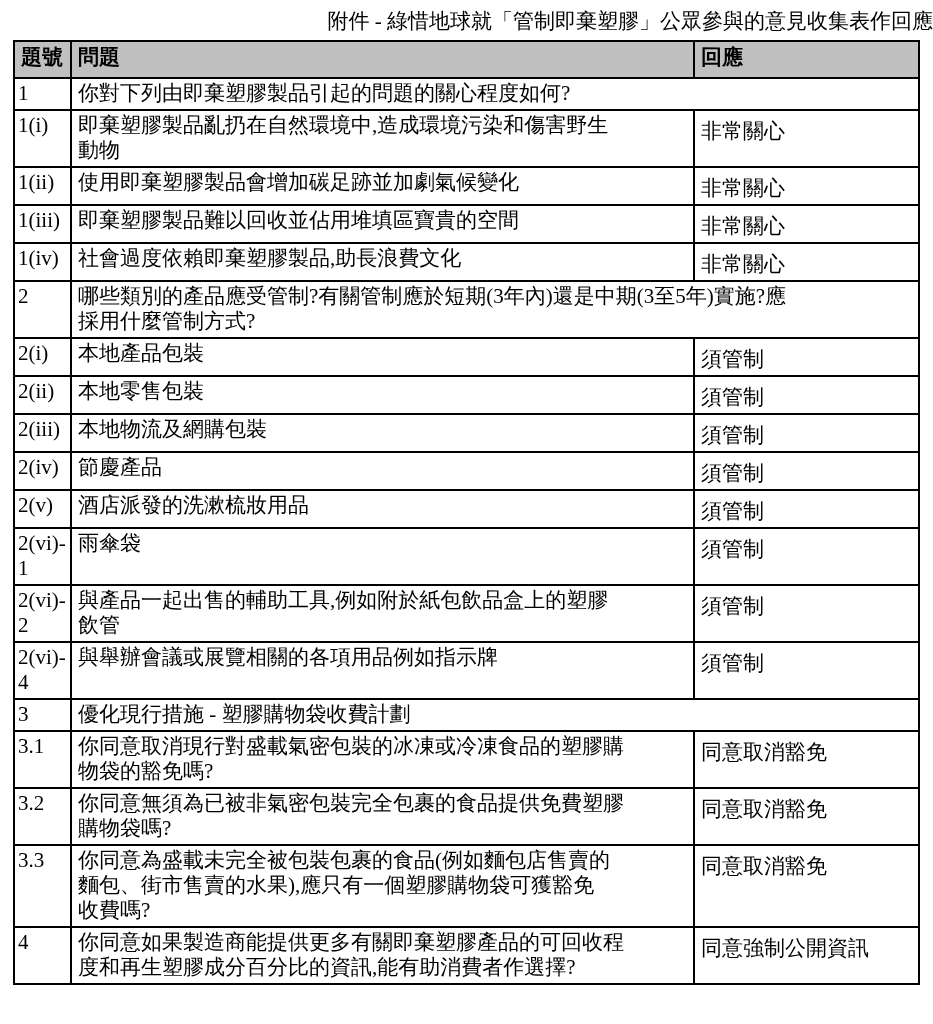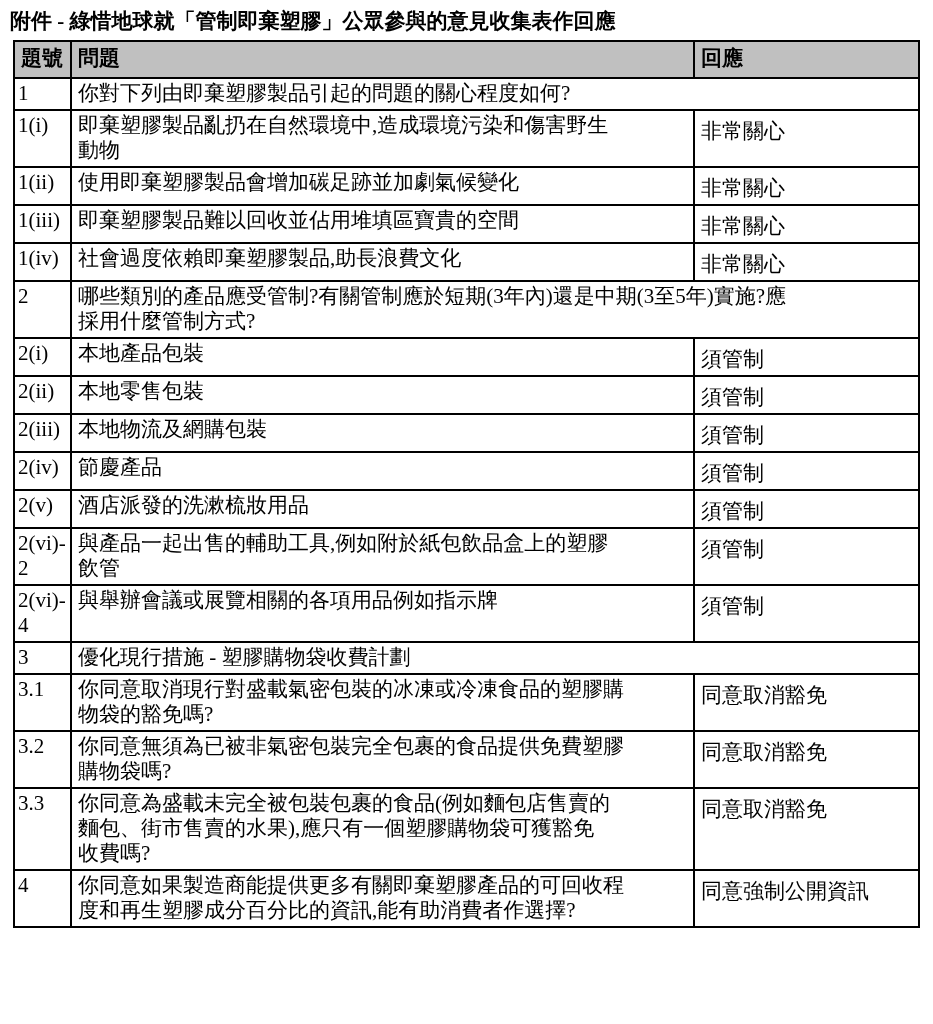--- a/index.html
+++ b/index.html
@@ -11,24 +11,25 @@
   }
   .page {
     width: 933px;
     min-height: 1024px;
     background: #ffffff;
     box-sizing: border-box;
     padding-top: 6px;
   }
   .doc-title {
     font-size: 21px;
-    font-weight: bold;
+    font-weight: normal;
     line-height: 26px;
     margin: 2px 0 6px 10px;
     white-space: nowrap;
+    text-align: right;
   }
   table.feedback {
     border-collapse: collapse;
     table-layout: fixed;
     width: 905px;
     margin-left: 13px;
   }
   col.c-id { width: 57px; }
   col.c-q  { width: 623px; }
   col.c-r  { width: 225px; }
@@ -39,20 +40,21 @@
     font-size: 21px;
     line-height: 25px;
     text-align: left;
     white-space: pre-wrap;
     overflow-wrap: break-word;
   }
   table.feedback th {
     background: #c0c0c0;
     font-weight: bold;
     padding: 4px 4px 6px 6px;
+    font-family: Liberation Mono, monospace;
   }
   td.id-cell {
     padding: 2px 0 3px 3px;
     font-size: 20px;
     white-space: nowrap;
   }
   td.q-cell {
     padding: 2px 4px 3px 6px;
   }
   td.r-cell {
@@ -129,20 +131,25 @@
           <td class="id-cell">2(iv)</td>
           <td class="q-cell">節慶產品</td>
           <td class="r-cell">須管制</td>
         </tr>
         <tr>
           <td class="id-cell">2(v)</td>
           <td class="q-cell">酒店派發的洗漱梳妝用品</td>
           <td class="r-cell">須管制</td>
         </tr>
         <tr>
+          <td class="id-cell">2(vi)-1</td>
+          <td class="q-cell">雨傘袋</td>
+          <td class="r-cell">須管制</td>
+        </tr>
+        <tr>
           <td class="id-cell">2(vi)-2</td>
           <td class="q-cell">與產品一起出售的輔助工具,例如附於紙包飲品盒上的塑膠
 飲管</td>
           <td class="r-cell">須管制</td>
         </tr>
         <tr>
           <td class="id-cell">2(vi)-4</td>
           <td class="q-cell">與舉辦會議或展覽相關的各項用品例如指示牌</td>
           <td class="r-cell">須管制</td>
         </tr>

